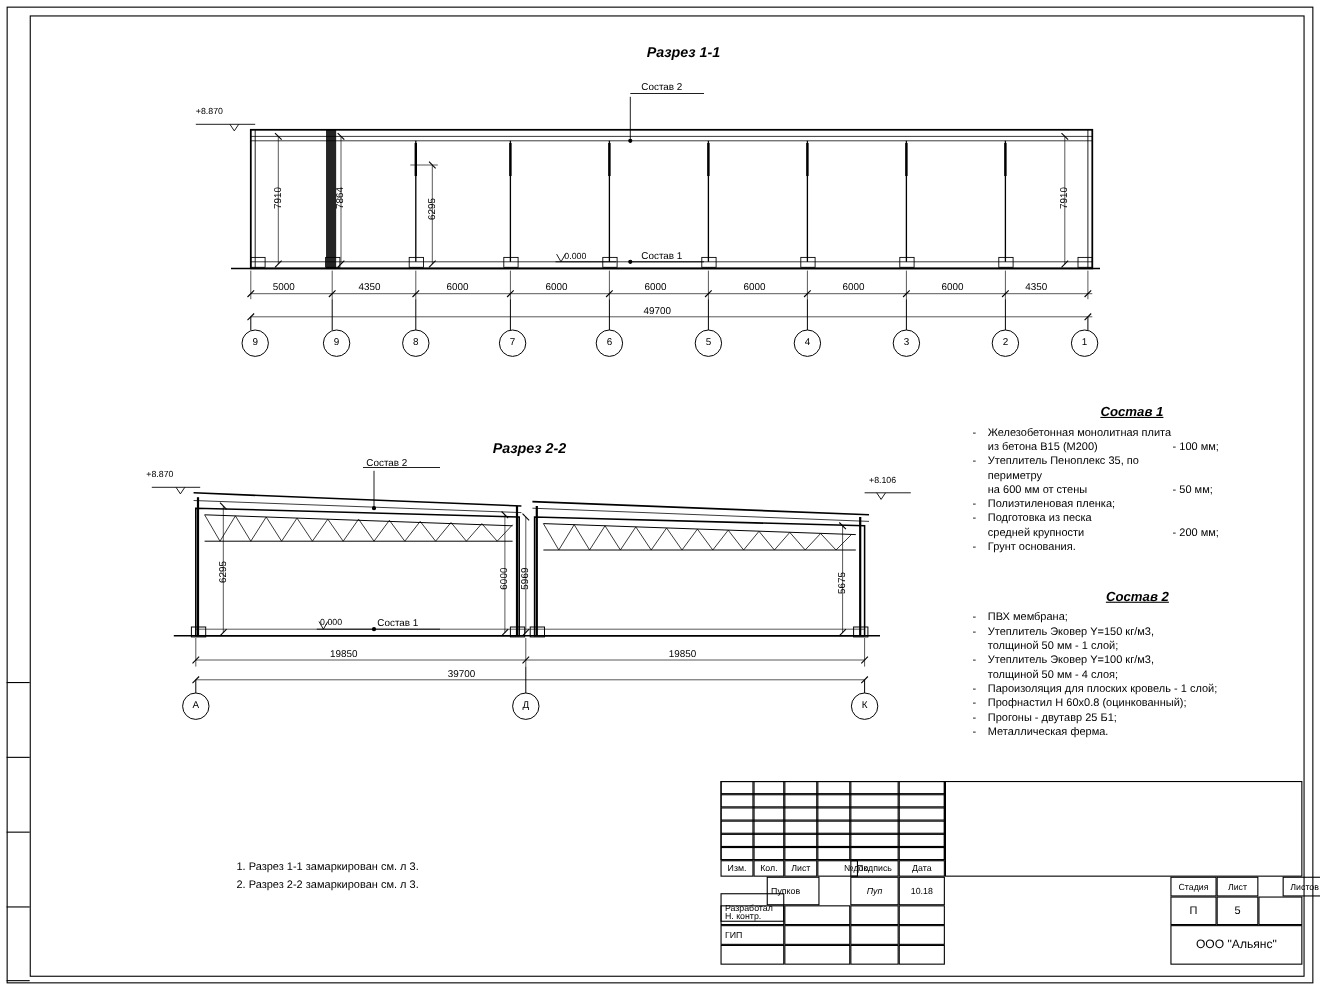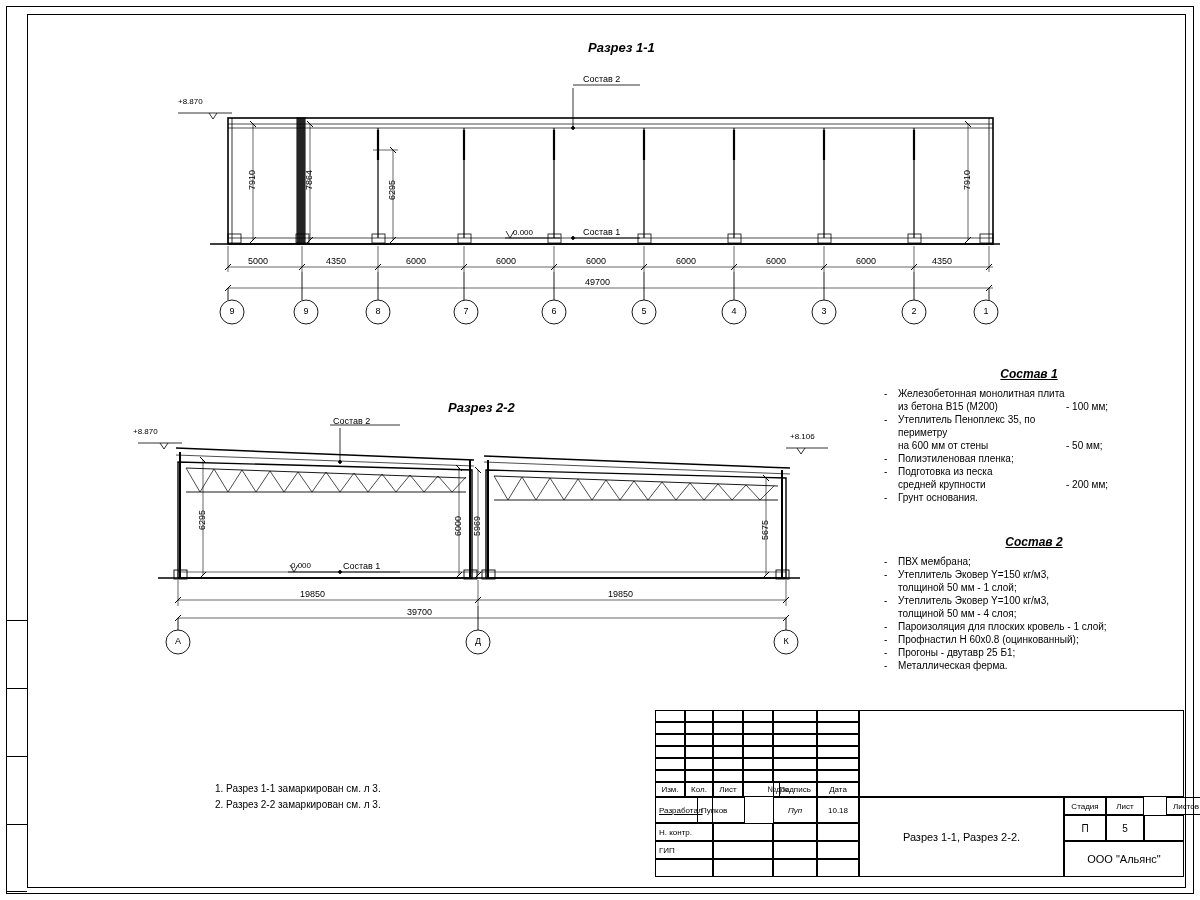--- a/index.html
+++ b/index.html
@@ -413,42 +413,41 @@
     <div class="cell" style="left:118px;top:0;width:44px;height:72px;"></div>
     <div class="cell" style="left:162px;top:0;width:42px;height:72px;"></div>
 
     <div class="cell b" style="left:0;top:72px;width:30px;height:15px;">Изм.</div>
     <div class="cell b" style="left:30px;top:72px;width:28px;height:15px;">Кол.</div>
     <div class="cell b" style="left:58px;top:72px;width:30px;height:15px;">Лист</div>
     <div class="cell b" style="left:88px;top:72px;width:30px;height:15px;padding-left:35px;">№док.</div>
     <div class="cell b" style="left:118px;top:72px;width:44px;height:15px;">Подпись</div>
     <div class="cell b" style="left:162px;top:72px;width:42px;height:15px;">Дата</div>
 
-    <div class="cell left b" style="left:0;top:87px;width:58px;height:26px;text-decoration:underline;">Разработал</div>
+    <div class="cell left b" style="left:0;top:102px;width:58px;height:26px;">Разработал</div>
     <div class="cell left" style="left:42px;top:87px;width:48px;height:26px;">Пупков</div>
     <div class="cell" style="left:118px;top:87px;width:44px;height:26px;font-style:italic;">Пуп</div>
     <div class="cell" style="left:162px;top:87px;width:42px;height:26px;">10.18</div>
 
     <div class="cell left" style="left:0;top:113px;width:58px;height:18px;">Н. контр.</div>
     <div class="cell" style="left:58px;top:113px;width:60px;height:18px;"></div>
     <div class="cell" style="left:118px;top:113px;width:44px;height:18px;"></div>
     <div class="cell" style="left:162px;top:113px;width:42px;height:18px;"></div>
 
     <div class="cell left" style="left:0;top:131px;width:58px;height:18px;">ГИП</div>
     <div class="cell" style="left:58px;top:131px;width:60px;height:18px;"></div>
     <div class="cell" style="left:118px;top:131px;width:44px;height:18px;"></div>
     <div class="cell" style="left:162px;top:131px;width:42px;height:18px;"></div>
 
     <div class="cell" style="left:0;top:149px;width:58px;height:18px;"></div>
     <div class="cell" style="left:58px;top:149px;width:60px;height:18px;"></div>
     <div class="cell" style="left:118px;top:149px;width:44px;height:18px;"></div>
     <div class="cell" style="left:162px;top:149px;width:42px;height:18px;"></div>
 
     <div class="cell b" style="left:204px;top:0;width:325px;height:87px;"></div>
-    <div class="cell b" style="left:204px;top:87px;width:205px;height:80px;font-size:11px;">Разрез 1-1, Разрез 2-2.</div>
 
     <div class="cell b" style="left:409px;top:87px;width:42px;height:18px;">Стадия</div>
     <div class="cell b" style="left:451px;top:87px;width:38px;height:18px;">Лист</div>
     <div class="cell b" style="left:489px;top:87px;width:40px;height:18px;margin-left:22px;">Листов</div>
 
     <div class="cell b" style="left:409px;top:105px;width:42px;height:26px;font-size:10px;">П</div>
     <div class="cell b" style="left:451px;top:105px;width:38px;height:26px;font-size:10px;">5</div>
     <div class="cell b" style="left:489px;top:105px;width:40px;height:26px;font-size:10px;"></div>
 
     <div class="cell b" style="left:409px;top:131px;width:120px;height:36px;font-size:11px;">ООО "Альянс"</div>

